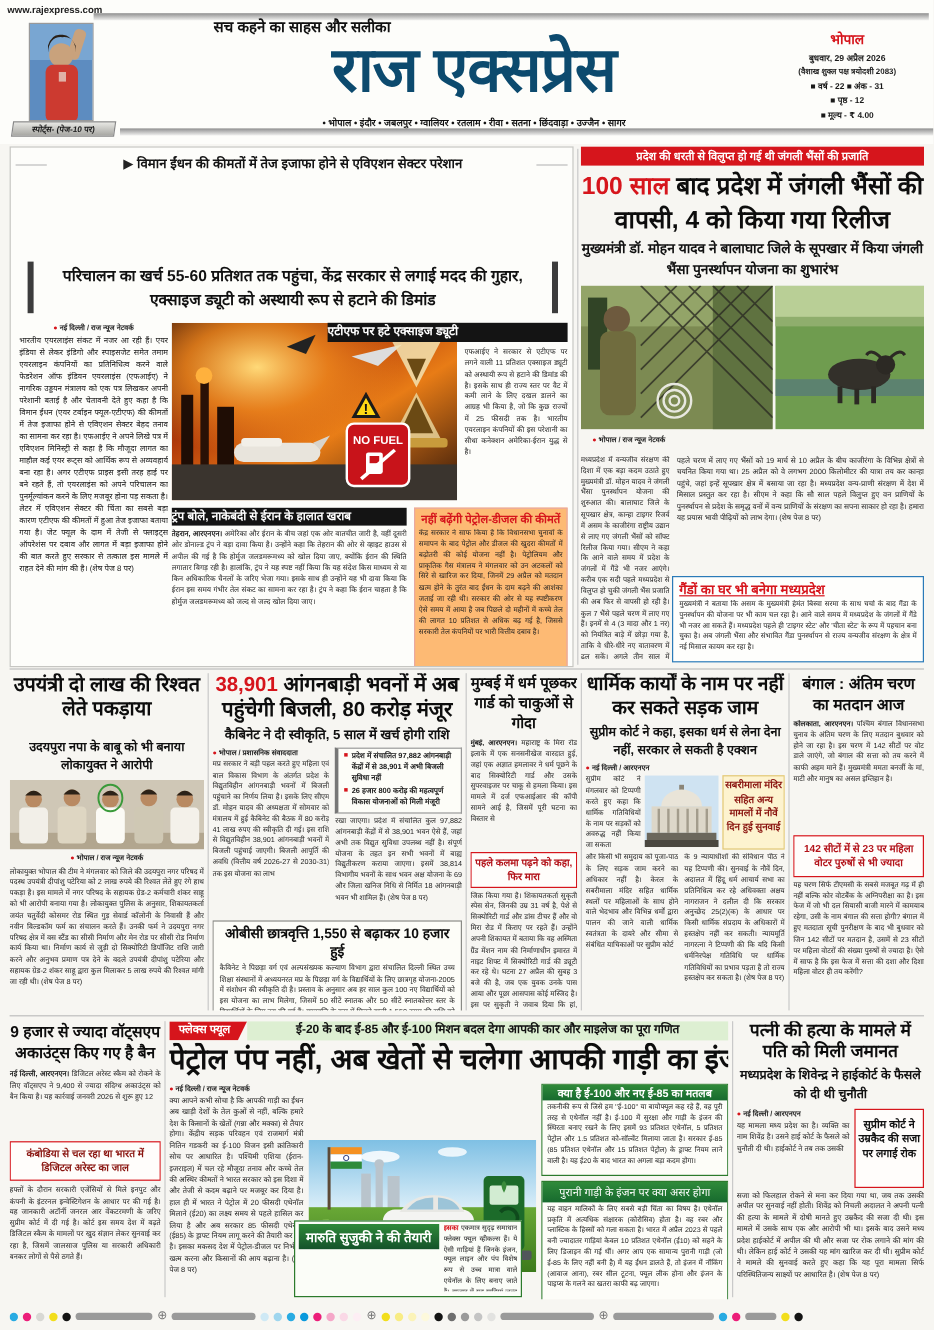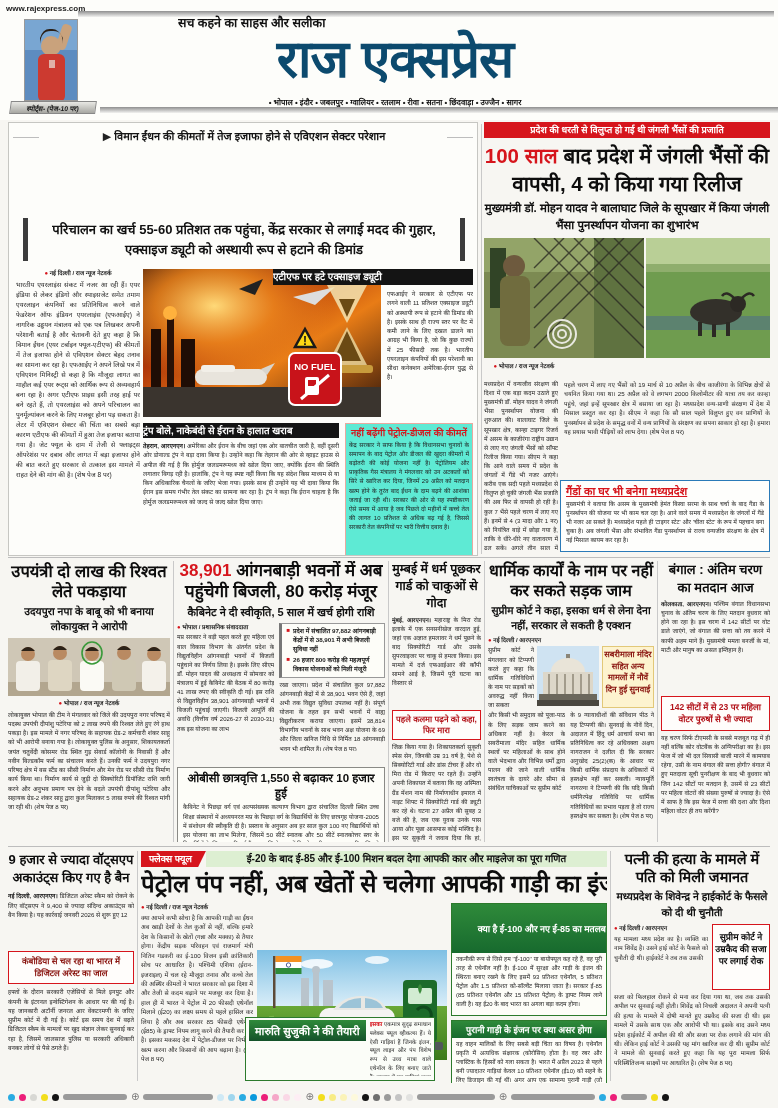--- a/index.html
+++ b/index.html
@@ -39,20 +39,28 @@
       <rect x="24" y="40" width="6" height="8" fill="#e8e4da" opacity="0.7"></rect>
     </svg>
   </div>
   <div class="sec" style="left:10px;top:101px;width:86px;height:13px;background:linear-gradient(to bottom,#e8e8e4,#a7a7a2);font-size:6.8px;font-weight:bold;text-align:center;line-height:13px;border:1px solid #888;transform:skewX(-8deg)">स्पोर्ट्स- (पेज-10 पर)</div>
 
   <div class="sec" style="left:178px;top:14px;width:300px;font-size:12.5px;font-weight:bold;color:#111">सच कहने का साहस और सलीका</div>
   <div class="sec" style="left:150px;top:24px;width:490px;text-align:center;font-size:52px;font-weight:900;color:#0c4a6e;line-height:1.35;letter-spacing:-1px">राज एक्सप्रेस</div>
   <div class="sec" style="left:150px;top:97px;width:490px;text-align:center;font-size:7.8px;font-weight:bold;color:#111">• भोपाल • इंदौर • जबलपुर • ग्वालियर • रतलाम • रीवा • सतना • छिंदवाड़ा • उज्जैन • सागर</div>
   <div class="sec grad" style="left:100px;top:107px;width:678px;height:6px"></div>
 
+  <div class="sec" style="left:640px;top:25px;width:132px;text-align:center">
+    <div style="font-size:11.5px;font-weight:900;color:#d6151c">भोपाल</div>
+    <div style="font-size:7.2px;font-weight:bold;margin-top:3px">बुधवार, 29 अप्रैल 2026</div>
+    <div style="font-size:6.6px;font-weight:bold;margin-top:2px">(वैशाख शुक्ल पक्ष त्रयोदशी 2083)</div>
+    <div style="font-size:7px;font-weight:bold;margin-top:3px">■ वर्ष - 22  ■ अंक - 31</div>
+    <div style="font-size:7px;font-weight:bold;margin-top:3px">■ पृष्ठ - 12</div>
+    <div style="font-size:7px;font-weight:bold;margin-top:3px">■ मूल्य - ₹ 4.00</div>
+  </div>
 </div>
 
 <div class="sec" style="left:8px;top:122px;width:470px;height:434px;border:1px solid #c6c6c2;background:#fdfdfa">
   <div class="hline" style="left:4px;top:14px;width:26px"></div>
   <div class="hline" style="right:4px;top:14px;width:26px"></div>
   <div class="sec" style="left:30px;top:5px;width:410px;text-align:center;font-size:11px;font-weight:bold;color:#151515">
     <span style="color:#222">▶ </span><span style="border-bottom:1.5px solid #333;padding-bottom:1px">विमान ईंधन की कीमतों में तेज इजाफा होने से एविएशन सेक्टर परेशान</span>
   </div>
   <div class="subbars" style="position:absolute;left:14px;top:95px;width:442px;font-size:13px;line-height:1.5;padding:2px 8px;color:#111">परिचालन का खर्च 55-60 प्रतिशत तक पहुंचा, केंद्र सरकार से लगाई मदद की गुहार, एक्साइज ड्यूटी को अस्थायी रूप से हटाने की डिमांड</div>
 
@@ -107,21 +115,21 @@
   <div class="bt" style="position:absolute;left:378px;top:166px;width:86px;height:128px;font-size:6.1px">एफआईए ने सरकार से एटीएफ पर लगने वाली 11 प्रतिशत एक्साइज ड्यूटी को अस्थायी रूप से हटाने की डिमांड की है। इसके साथ ही राज्य स्तर पर वैट में कमी लाने के लिए दखल डालने का आग्रह भी किया है, जो कि कुछ राज्यों में 25 फीसदी तक है। भारतीय एयरलाइन कंपनियों की इस परेशानी का सीधा कनेक्शन अमेरिका-ईरान युद्ध से है।</div>
 
   <div class="sec" style="left:134px;top:300px;width:196px;height:130px">
     <div class="barhead" style="height:15px;font-size:9.8px;line-height:15px">ट्रंप बोले, नाकेबंदी से ईरान के हालात खराब</div>
     <div class="bt" style="margin-top:3px;height:110px;font-size:6.1px">
       <span style="font-weight:bold">तेहरान, आरएनएन।</span>
       <span>अमेरिका और ईरान के बीच जहां एक ओर बातचीत जारी है, वहीं दूसरी ओर डोनाल्ड ट्रंप ने बड़ा दावा किया है। उन्होंने कहा कि तेहरान की ओर से व्हाइट हाउस से अपील की गई है कि होर्मुज जलडमरूमध्य को खोल दिया जाए, क्योंकि ईरान की स्थिति लगातार बिगड़ रही है। हालांकि, ट्रंप ने यह स्पष्ट नहीं किया कि यह संदेश किस माध्यम से या किन अधिकारिक चैनलों के जरिए भेजा गया। इसके साथ ही उन्होंने यह भी दावा किया कि ईरान इस समय गंभीर तेल संकट का सामना कर रहा है। ट्रंप ने कहा कि ईरान चाहता है कि होर्मुज जलडमरूमध्य को जल्द से जल्द खोल दिया जाए।</span>
     </div>
   </div>
 
-  <div class="sec" style="left:336px;top:300px;width:128px;height:138px;border:1px solid #e9a9a0;background:#5eead4;padding:2px 3px">
+  <div class="sec" style="left:336px;top:300px;width:128px;height:138px;border:1px solid #e9a9a0;background:#fdba74;padding:2px 3px">
     <div style="font-size:9.5px;font-weight:900;color:#d6151c;text-align:center">नहीं बढ़ेंगी पेट्रोल-डीजल की कीमतें</div>
     <div class="bt" style="margin-top:2px;height:108px;font-size:6px">केंद्र सरकार ने साफ किया है कि विधानसभा चुनावों के समापन के बाद पेट्रोल और डीजल की खुदरा कीमतों में बढ़ोतरी की कोई योजना नहीं है। पेट्रोलियम और प्राकृतिक गैस मंत्रालय ने मंगलवार को उन अटकलों को सिरे से खारिज कर दिया, जिनमें 29 अप्रैल को मतदान खत्म होने के तुरंत बाद ईंधन के दाम बढ़ने की आशंका जताई जा रही थी। सरकार की ओर से यह स्पष्टीकरण ऐसे समय में आया है जब पिछले दो महीनों में कच्चे तेल की लागत 10 प्रतिशत से अधिक बढ़ गई है, जिससे सरकारी तेल कंपनियों पर भारी वित्तीय दबाव है।</div>
   </div>
 </div>
 
 <div class="sec" style="left:484px;top:122px;width:286px;height:434px">
   <div style="height:16px;background:#d6151c;color:#fff;font-weight:bold;font-size:9.3px;line-height:16px;text-align:center;white-space:nowrap;overflow:hidden">प्रदेश की धरती से विलुप्त हो गई थी जंगली भैंसों की प्रजाति</div>
   <div class="hl" style="margin-top:4px;font-size:20.5px;line-height:1.35">
     <span class="rd">100 साल</span><span> बाद प्रदेश में जंगली भैंसों की वापसी, 4 को किया गया रिलीज</span>
   </div>
@@ -179,21 +187,21 @@
     <div style="font-size:11px;font-weight:900;color:#d6151c;text-align:left;text-decoration:underline">गैंडों का घर भी बनेगा मध्यप्रदेश</div>
     <div class="bt" style="margin-top:2px;height:52px;font-size:6px">मुख्यमंत्री ने बताया कि असम के मुख्यमंत्री हेमंत बिस्वा सरमा के साथ चर्चा के बाद गैंडा के पुनर्स्थापन की योजना पर भी काम चल रहा है। आने वाले समय में मध्यप्रदेश के जंगलों में गैंडे भी नजर आ सकते हैं। मध्यप्रदेश पहले ही 'टाइगर स्टेट' और 'चीता स्टेट' के रूप में पहचान बना चुका है। अब जंगली भैंसा और संभावित गैंडा पुनर्स्थापन से राज्य वन्यजीव संरक्षण के क्षेत्र में नई मिसाल कायम कर रहा है।</div>
   </div>
 </div>
 
 <div class="vline" style="left:481px;top:124px;height:430px"></div>
 <div class="hline" style="left:8px;top:557px;width:762px"></div>
 
 <div class="sec" style="left:8px;top:561px;width:162px;height:281px">
   <div class="hl" style="font-size:16.5px">उपयंत्री दो लाख की रिश्वत लेते पकड़ाया</div>
-  <div style="margin-top:3px;font-size:10.5px;font-weight:bold;text-align:center;line-height:1.4;color:#111">उदयपुरा नपा के बाबू को भी बनाया लोकायुक्त ने आरोपी</div>
+  <div style="margin-top:15px;font-size:10.5px;font-weight:bold;text-align:center;line-height:1.4;color:#111">उदयपुरा नपा के बाबू को भी बनाया लोकायुक्त ने आरोपी</div>
   <div class="imgbox" style="width:100%;height:58px;margin-top:4px">
     <svg width="162" height="58" viewBox="0 0 162 58">
       <rect width="162" height="58" fill="#cfc7b6"></rect>
       <rect y="44" width="162" height="14" fill="#b2a68f"></rect>
       <g>
         <circle cx="20" cy="16" r="7" fill="#b98a62"></circle>
           <path d="M13 13 q7 -8 14 0" fill="#2c2218"></path>
           <rect x="8" y="23" width="24" height="30" rx="4" fill="#f2efe8"></rect>
         <circle cx="52" cy="15" r="7" fill="#b98a62"></circle>
           <path d="M45 12 q7 -8 14 0" fill="#2c2218"></path>
@@ -379,25 +387,25 @@
       <rect x="151" y="38" width="24" height="16" rx="2" fill="#d2ecd2"></rect>
       <path d="M160 60 a8 8 0 1 1 6 13" stroke="#0f4a1c" stroke-width="3" fill="none"></path>
       <path d="M151 74 q4 6 10 2" stroke="#cfe8cf" stroke-width="2" fill="none"></path>
       <rect x="140" y="92" width="46" height="8" rx="2" fill="#50565a"></rect>
       <path d="M163 44 q4 -7 0 -10 q-4 3 0 10" fill="#3a8a3a"></path>
     </svg>
   </div>
 
   <div class="sec" style="left:310px;top:52px;width:156px;height:180px">
     <div style="border:1px solid #2c7a2c;background:#fdfdf8">
-      <div style="background:linear-gradient(to bottom,#2f8a3a,#176a2e);color:#fff;font-weight:bold;font-size:9px;text-align:right;padding:18px 0;white-space:nowrap;overflow:hidden">क्या है ई-100 और नए ई-85 का मतलब</div>
+      <div style="background:linear-gradient(to bottom,#2f8a3a,#176a2e);color:#fff;font-weight:bold;font-size:9px;text-align:center;padding:0 0;white-space:nowrap;overflow:hidden">क्या है ई-100 और नए ई-85 का मतलब</div>
       <div class="bt" style="padding:2px 4px;height:62px;font-size:5.9px">तकनीकी रूप से जिसे हम ''ई-100'' या बायोफ्यूल कह रहे हैं, वह पूरी तरह से एथेनॉल नहीं है। ई-100 में सुरक्षा और गाड़ी के इंजन की स्थिरता बनाए रखने के लिए इसमें 93 प्रतिशत एथेनॉल, 5 प्रतिशत पेट्रोल और 1.5 प्रतिशत को-सॉल्वेंट मिलाया जाता है। सरकार ई-85 (85 प्रतिशत एथेनॉल और 15 प्रतिशत पेट्रोल) के ड्राफ्ट नियम लाने वाली है। यह ई20 के बाद भारत का अगला बड़ा कदम होगा।</div>
     </div>
     <div style="border:1px solid #2c7a2c;background:#fdfdf8;margin-top:4px">
-      <div style="background:linear-gradient(to bottom,#2f8a3a,#176a2e);color:#fff;font-weight:bold;font-size:9px;text-align:center;padding:2px 0;white-space:nowrap;overflow:hidden">पुरानी गाड़ी के इंजन पर क्या असर होगा</div>
+      <div style="background:linear-gradient(to bottom,#2f8a3a,#176a2e);color:#fff;font-weight:normal;font-size:9px;text-align:center;padding:2px 0;white-space:nowrap;overflow:hidden">पुरानी गाड़ी के इंजन पर क्या असर होगा</div>
       <div class="bt" style="padding:2px 4px;height:84px;font-size:5.9px">यह वाहन मालिकों के लिए सबसे बड़ी चिंता का विषय है। एथेनॉल प्रकृति में अत्यधिक संक्षारक (कोरोसिव) होता है। वह रबर और प्लास्टिक के हिस्सों को गला सकता है। भारत में अप्रैल 2023 से पहले बनी ज्यादातर गाड़ियां केवल 10 प्रतिशत एथेनॉल (ई10) को सहने के लिए डिजाइन की गई थीं। अगर आप एक सामान्य पुरानी गाड़ी (जो ई-85 के लिए नहीं बनी है) में यह ईंधन डालते हैं, तो इंजन में नॉकिंग (आवाज आना), रबर सील टूटना, फ्यूल लीक होना और इंजन के पाइप्स के गलने का खतरा काफी बढ़ जाएगा।</div>
     </div>
   </div>
 
   <div class="sec" style="left:104px;top:166px;width:190px;height:64px;border:1px solid #2c7a2c;background:#fbfdf8;padding:2px 3px">
     <div style="float:left;background:linear-gradient(to bottom,#2f8a3a,#14522a);color:#fff;font-weight:900;font-size:11px;padding:3px 6px;margin:0 4px 2px 0">मारुति सुजुकी ने की तैयारी</div>
     <div class="bt" style="font-size:5.8px;height:56px">
       <span class="rd" style="font-weight:bold">इसका</span>
       <span>एकमात्र सुदृढ़ समाधान फ्लेक्स फ्यूल व्हीकल्स हैं। ये ऐसी गाड़ियां हैं जिनके इंजन, फ्यूल लाइन और पंप विशेष रूप से उच्च मात्रा वाले एथेनॉल के लिए बनाए जाते हैं। बाजार में यह गाड़ियां जल्द दस्तक देने वाली हैं। मारुति सुजुकी 2025-2026 के अंत तक अपनी पहली फ्लेक्स फ्यूल कार लॉन्च करने की तैयारी में है जो 85 प्रतिशत एथेनॉल पर चलेगी। टाटा मोटर्स ने अपनी पंच और हुंडई ने अपनी क्रेटा का फ्लेक्स फ्यूल मॉडल शोकेस किया है। महिंद्रा भी फ्लेक्स फ्यूल वैरिएंट पर काम कर रही है। टोयोटा पहले से ही इनोवा हाईक्रॉस के हाइब्रिड फ्लेक्स मॉडल की टेस्टिंग कर रही है।</span>
     </div>

